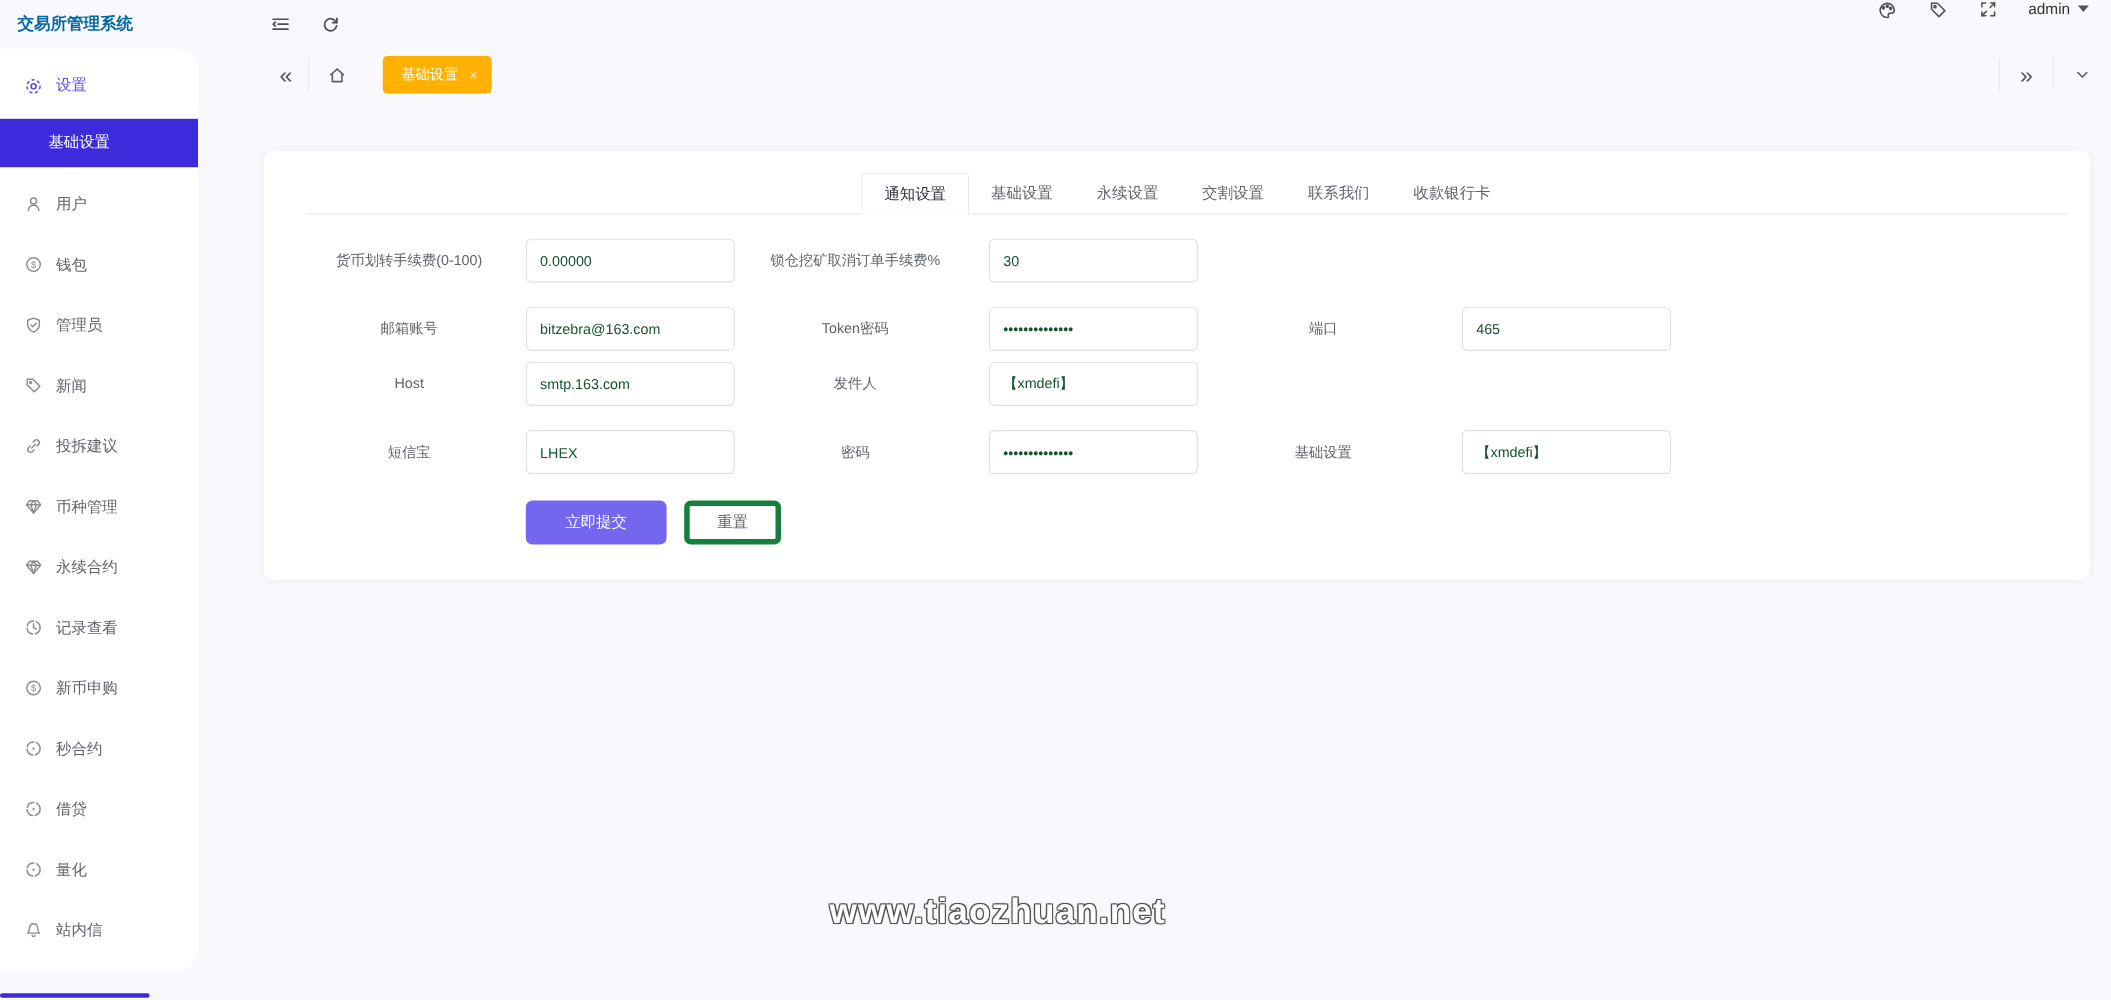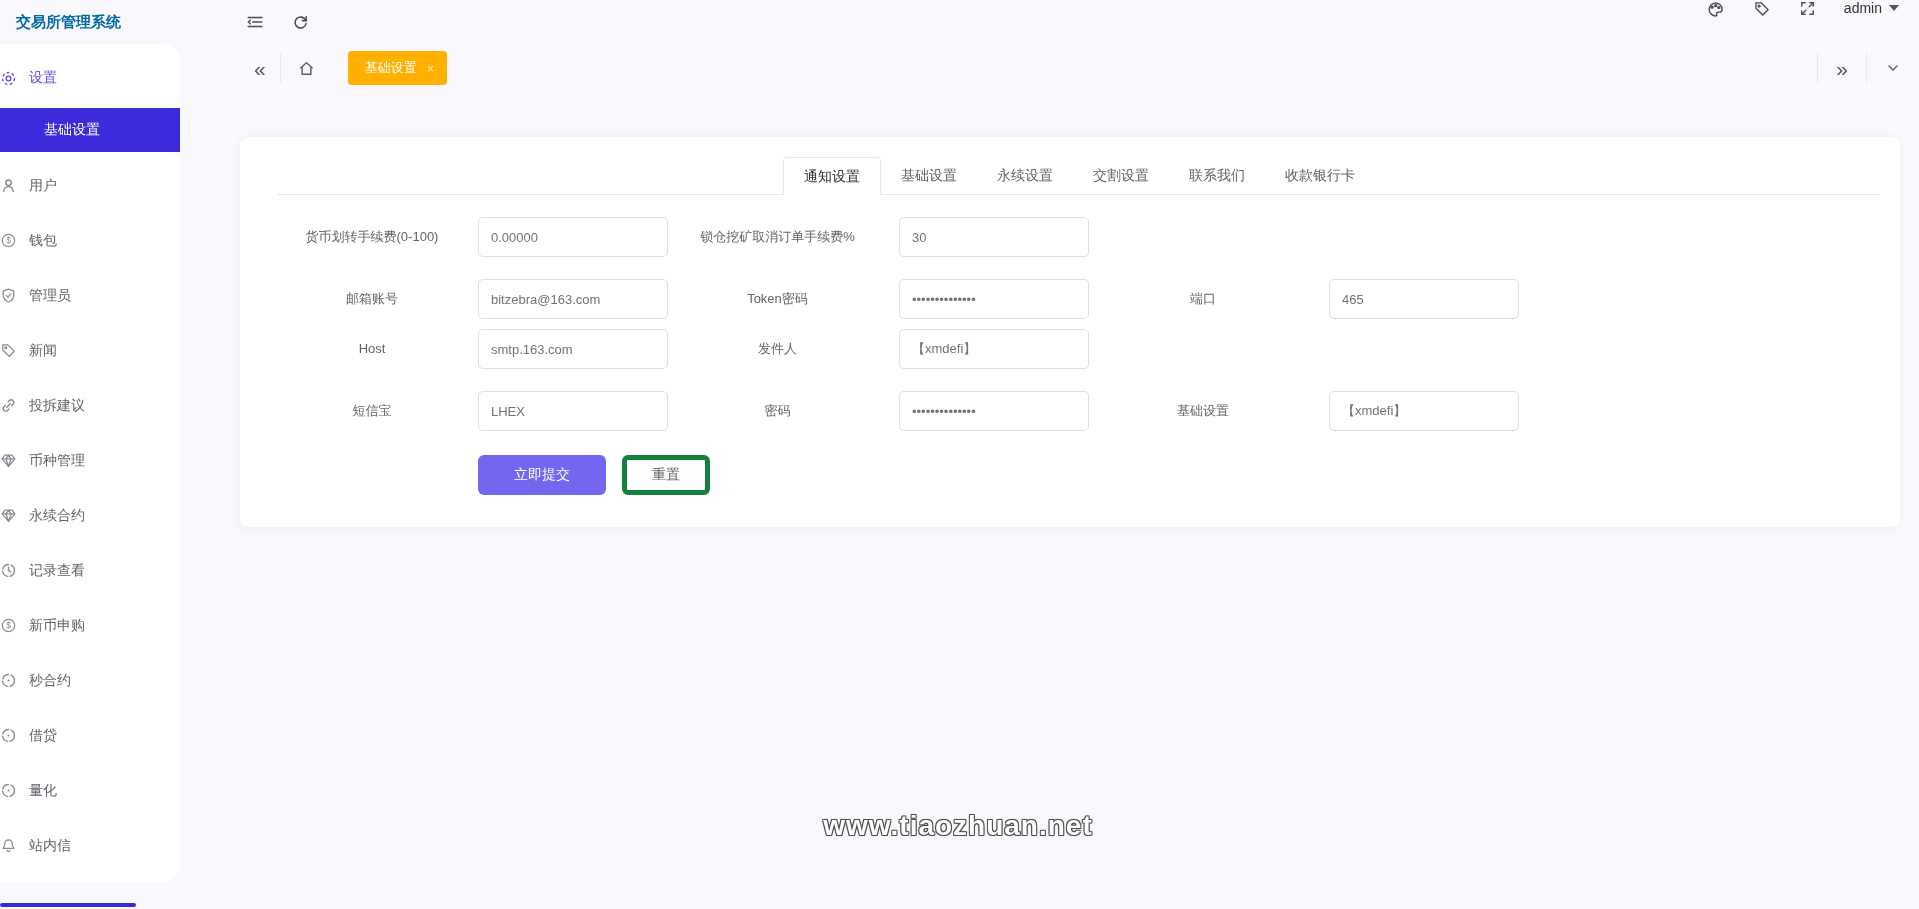--- a/index.html
+++ b/index.html
@@ -22,21 +22,21 @@
   .home-btn { padding:0 16px; color:#5a5e66; }
   .tag-chip { margin-left:16px; height:34px; display:flex; align-items:center; gap:10px; background:#ffb000; color:#fff; font-size:13px; padding:0 13px 0 17px; border-radius:4px; cursor:pointer; }
   .tag-chip .close-x { font-size:13px; color:rgba(255,255,255,.75); cursor:pointer; }
   .tagbar-spacer { flex:1; }
   .tag-right { display:flex; align-items:center; height:100%; }
   .tag-right .chev-txt { padding:0 18px; }
   .tag-right .icon-btn { padding:0 18px; color:#5a5e66; }
 
   
   .sidebar { position:absolute; left:0; top:44px; width:180px; height:838px; background:#fff; border-radius:0 18px 18px 0; padding-top:4px; }
-  .menu-item { display:flex; align-items:center; gap:12px; font-size:14px; color:#5f6368; cursor:pointer; }
+  .menu-item { display:flex; align-items:center; gap:12px; padding-left:22px; font-size:14px; color:#5f6368; cursor:pointer; }
   .menu-item .mi-ico { color:#888c94; display:flex; }
   .mi-parent { height:60px; }
   .mi-parent.active { color:#5c4fe6; }
   .mi-parent.active .mi-ico { color:#5c4fe6; }
   .mi-child { height:44px; padding-left:44px; }
   .mi-child.active { background:#3b2bdb; color:#fff; }
   .mi-spacer { height:6px; }
   .mi-reg { height:55px; }
   .side-scroll { position:absolute; left:0; top:903px; width:136px; height:4px; background:#3b2bdb; border-radius:2px; }
 
@@ -45,27 +45,27 @@
   .tabs { margin:20px 20px 0 38px; border-bottom:1px solid #e4e7ed; display:flex; height:38px; position:relative;justify-content:center; }
   .tab { height:38px; line-height:37px; padding:0 20px; font-size:14px; color:#5f6368; cursor:pointer; white-space:nowrap; }
   .tab.active { background:#fff; border:1px solid #e4e7ed; border-bottom:1px solid #fff; border-radius:4px 4px 0 0; color:#2b2f36; margin-bottom:-1px; }
 
   .form { padding:22px 0 0 38px; }
   .frow { display:flex; margin-bottom:22px; }
   .frow.tight { margin-bottom:10px; }
   .fcell { display:flex; align-items:center; }
   .flabel { font-size:13px; color:#5f6368; text-align:center; padding-right:12px; line-height:40px; white-space:nowrap; }
   .w1 { width:200px; } .w2 { width:231px; } .w3 { width:240px; }
-  .finput { width:190px; height:40px; border:1px solid #dcdfe6; border-radius:5px; padding:0 12px; font-size:13px; color:#737373; background:#fff; outline:none; font-family:"Liberation Sans","DejaVu Sans",sans-serif; }
+  .finput { width:190px; height:40px; border:1px solid #dcdfe6; border-radius:5px; padding:0 12px; font-size:13px; color:#14532d; background:#fff; outline:none; font-family:"Liberation Sans","DejaVu Sans",sans-serif; }
   .btn-row { display:flex; gap:16px; margin-left:200px; margin-top:24px; }
   .btn { height:40px; border-radius:6px; font-size:14px; cursor:pointer; border:none; font-family:"Liberation Sans","DejaVu Sans",sans-serif; }
   .btn-primary { width:128px; background:#7367f0; color:#fff; }
   .btn-plain { width:88px; background:#fff; border:5px solid #15803d; color:#5f6368; }
 
-  .watermark { position:absolute; left:958px; top:810px; transform:translateX(-50%); font-size:28px; font-weight:bold; letter-spacing:1px; color:#fff; text-shadow:1px 1px 0 #4f4f4f,-1px -1px 0 #4f4f4f,1px -1px 0 #4f4f4f,-1px 1px 0 #4f4f4f,0 0 2px #4f4f4f; }
+  .watermark { position:absolute; left:907px; top:810px; transform:translateX(-50%); font-size:32px; font-weight:bold; letter-spacing:1px; color:#fff; text-shadow:1px 1px 0 #4f4f4f,-1px -1px 0 #4f4f4f,1px -1px 0 #4f4f4f,-1px 1px 0 #4f4f4f,0 0 2px #4f4f4f; }
 </style>
 </head>
 <body>
 
 <div class="brand">交易所管理系统</div>
 
 <div class="top-left-icons">
   <span class="icon-btn">
     <svg width="18" height="18" viewBox="0 0 16 16" fill="none" stroke="currentColor" stroke-width="1.4" stroke-linecap="round">
       <line x1="2" y1="4" x2="14" y2="4"></line>

